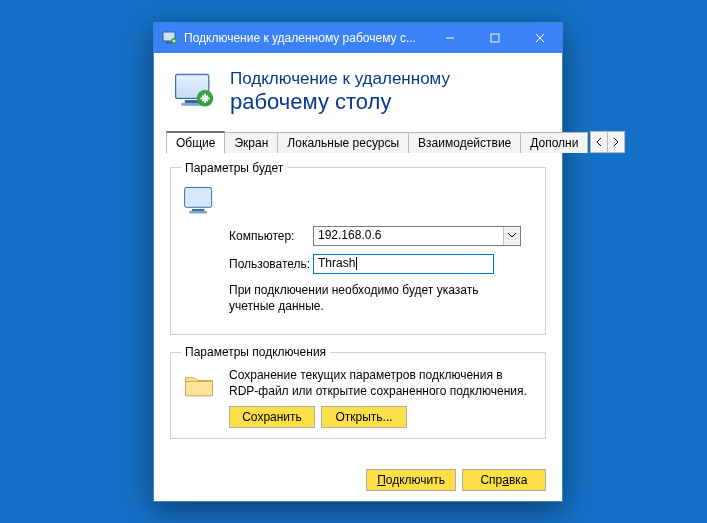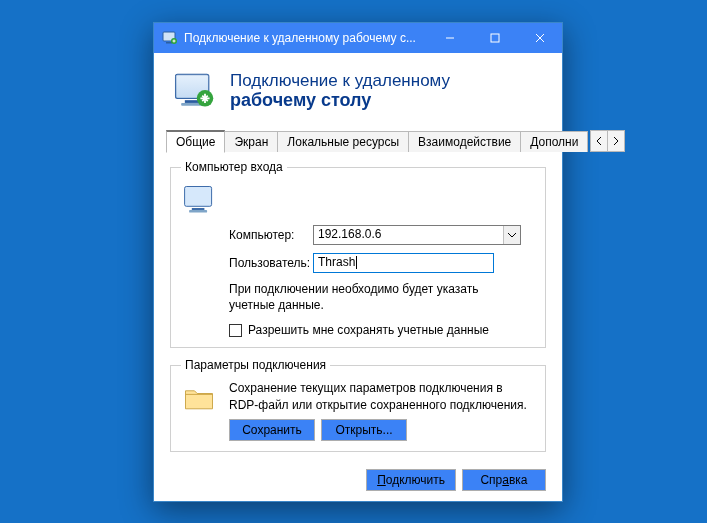--- a/index.html
+++ b/index.html
@@ -7,21 +7,21 @@
   .titlebar{height:30px;background:#3b82f6;display:flex;align-items:center;color:#fff;font-size:12px}
   .titlebar .t-icon{width:16px;height:16px;margin:0 6px 0 8px;display:flex;align-items:center;justify-content:center}
   .titlebar .t-title{flex:1;white-space:nowrap;overflow:hidden;text-overflow:ellipsis;padding-right:4px}
   .titlebar .t-btns{display:flex;height:100%}
   .titlebar .t-btn{width:45px;height:100%;display:flex;align-items:center;justify-content:center;color:#fff}
   .t-btn svg{width:10px;height:10px;stroke:#fff;stroke-width:1}
   .hero{display:flex;align-items:center;padding:16px 18px 14px 18px;border-bottom:1px solid transparent}
   .hero .big-icon{width:44px;height:44px;margin-right:14px}
   .hero .hd{color:#083a8c;line-height:1.15}
   .hero .hd .l1{font-size:17px;font-weight:400}
-  .hero .hd .l2{font-size:18px;font-weight:700}
+  .hero .hd .l2{font-size:22px;font-weight:400}
   .tabs-wrap{display:flex;align-items:flex-end;padding:0 12px;position:relative;height:24px}
   .tabs-line{position:absolute;left:12px;right:12px;bottom:0;height:1px;background:#b9b9b9}
   .tab{position:relative;padding:3px 9px;font-size:12px;border:1px solid #b9b9b9;border-bottom:none;background:#f4f4f4;margin-right:-1px;color:#000;z-index:1;white-space:nowrap}
   .tab.active{background:#fff;border-bottom:1px solid #fff;margin-bottom:-1px;z-index:2;border-top:2px solid #737373}
   .tab-nav{margin-left:4px;display:flex}
   .tab-arrow{width:16px;height:20px;border:1px solid #b9b9b9;background:#f4f4f4;display:flex;align-items:center;justify-content:center;margin-left:-1px}
   .tab-arrow svg{width:6px;height:8px}
   .content{padding:8px 16px 0 16px}
   fieldset{border:1px solid #d0d0d0;padding:8px 10px 10px 10px;margin:0 0 10px 0}
   legend{font-size:12px;padding:0 4px}
@@ -38,21 +38,21 @@
   .caret{display:inline-block;width:1px;height:13px;background:#000;vertical-align:middle;margin-left:1px;animation:blink 1s step-end infinite}
   @keyframes blink{50%{opacity:0}}
   .note{font-size:12px;margin:4px 8px 10px 48px;line-height:1.35}
   .chk-row{display:flex;align-items:center;margin-left:48px}
   .chk{width:13px;height:13px;border:1px solid #333;margin-right:6px;box-sizing:border-box}
   .chk-label{font-size:12px}
   .conn-grid{display:flex}
   .conn-grid .small-icon{width:36px;height:36px;margin-right:12px;flex-shrink:0}
   .conn-text{font-size:12px;line-height:1.35;margin-bottom:6px}
   .btnbar{display:flex;gap:6px}
-  .btn{min-width:86px;height:22px;border:1px solid #adadad;background:#3b82f6;font-size:12px;padding:0 10px;display:inline-flex;align-items:center;justify-content:center;box-sizing:border-box}
+  .btn{min-width:86px;height:22px;border:1px solid #adadad;background:#fde047;font-size:12px;padding:0 10px;display:inline-flex;align-items:center;justify-content:center;box-sizing:border-box}
   .footer{position:absolute;left:0;right:0;bottom:0;height:42px;display:flex;align-items:center;padding:0 16px}
   .link{color:#0066cc;font-size:12px;display:flex;align-items:center;cursor:pointer}
   .link .chev{width:14px;height:14px;border:1px solid #8aa9d4;border-radius:50%;display:flex;align-items:center;justify-content:center;margin-right:6px;background:#fff}
   .link .chev svg{width:7px;height:7px}
   .spacer{flex:1}
   .footer .btn{min-width:84px}
   .u{text-decoration:underline}
 </style>
 </head>
 <body>
@@ -130,21 +130,21 @@
           <svg viewBox="0 0 6 8">
             <path d="M1 0 L5 4 L1 8" fill="none" stroke="#000"></path>
           </svg>
         </div>
     </div>
   </div>
 
   <div class="content">
 
     <fieldset>
-      <legend>Компьютер входа</legend>
+      <legend>Параметры будет</legend>
 
       <div class="row login-grid">
         <div class="small-icon">
           <svg viewBox="0 0 40 40">
               <rect x="4" y="5" width="30" height="22" rx="2" fill="#d6e8fb" stroke="#2a5ca0"></rect>
               <rect x="12" y="29" width="14" height="2" fill="#2a5ca0"></rect>
               <rect x="9" y="31" width="20" height="3" rx="1" fill="#7fa5c8"></rect>
             </svg>
         </div>
       </div>
@@ -161,24 +161,20 @@
         </div>
       </div>
 
       <div class="form-row">
         <div class="form-label">Пользователь:</div>
         <div class="txt"><span>Thrash</span><span class="caret"></span></div>
       </div>
 
       <div class="note">При подключении необходимо будет указать учетные данные.</div>
 
-      <div class="chk-row">
-        <div class="chk"></div>
-        <div class="chk-label">Разрешить мне сохранять учетные данные</div>
-      </div>
     </fieldset>
 
     <fieldset>
       <legend>Параметры подключения</legend>
       <div class="conn-grid">
         <div class="small-icon">
           <svg viewBox="0 0 40 40">
               <path d="M5 12 L5 32 L35 32 L35 15 L18 15 L15 12 Z" fill="#ffe39a" stroke="#c8a03e"></path>
               <path d="M5 16 L35 16" stroke="#c8a03e"></path>
             </svg>

